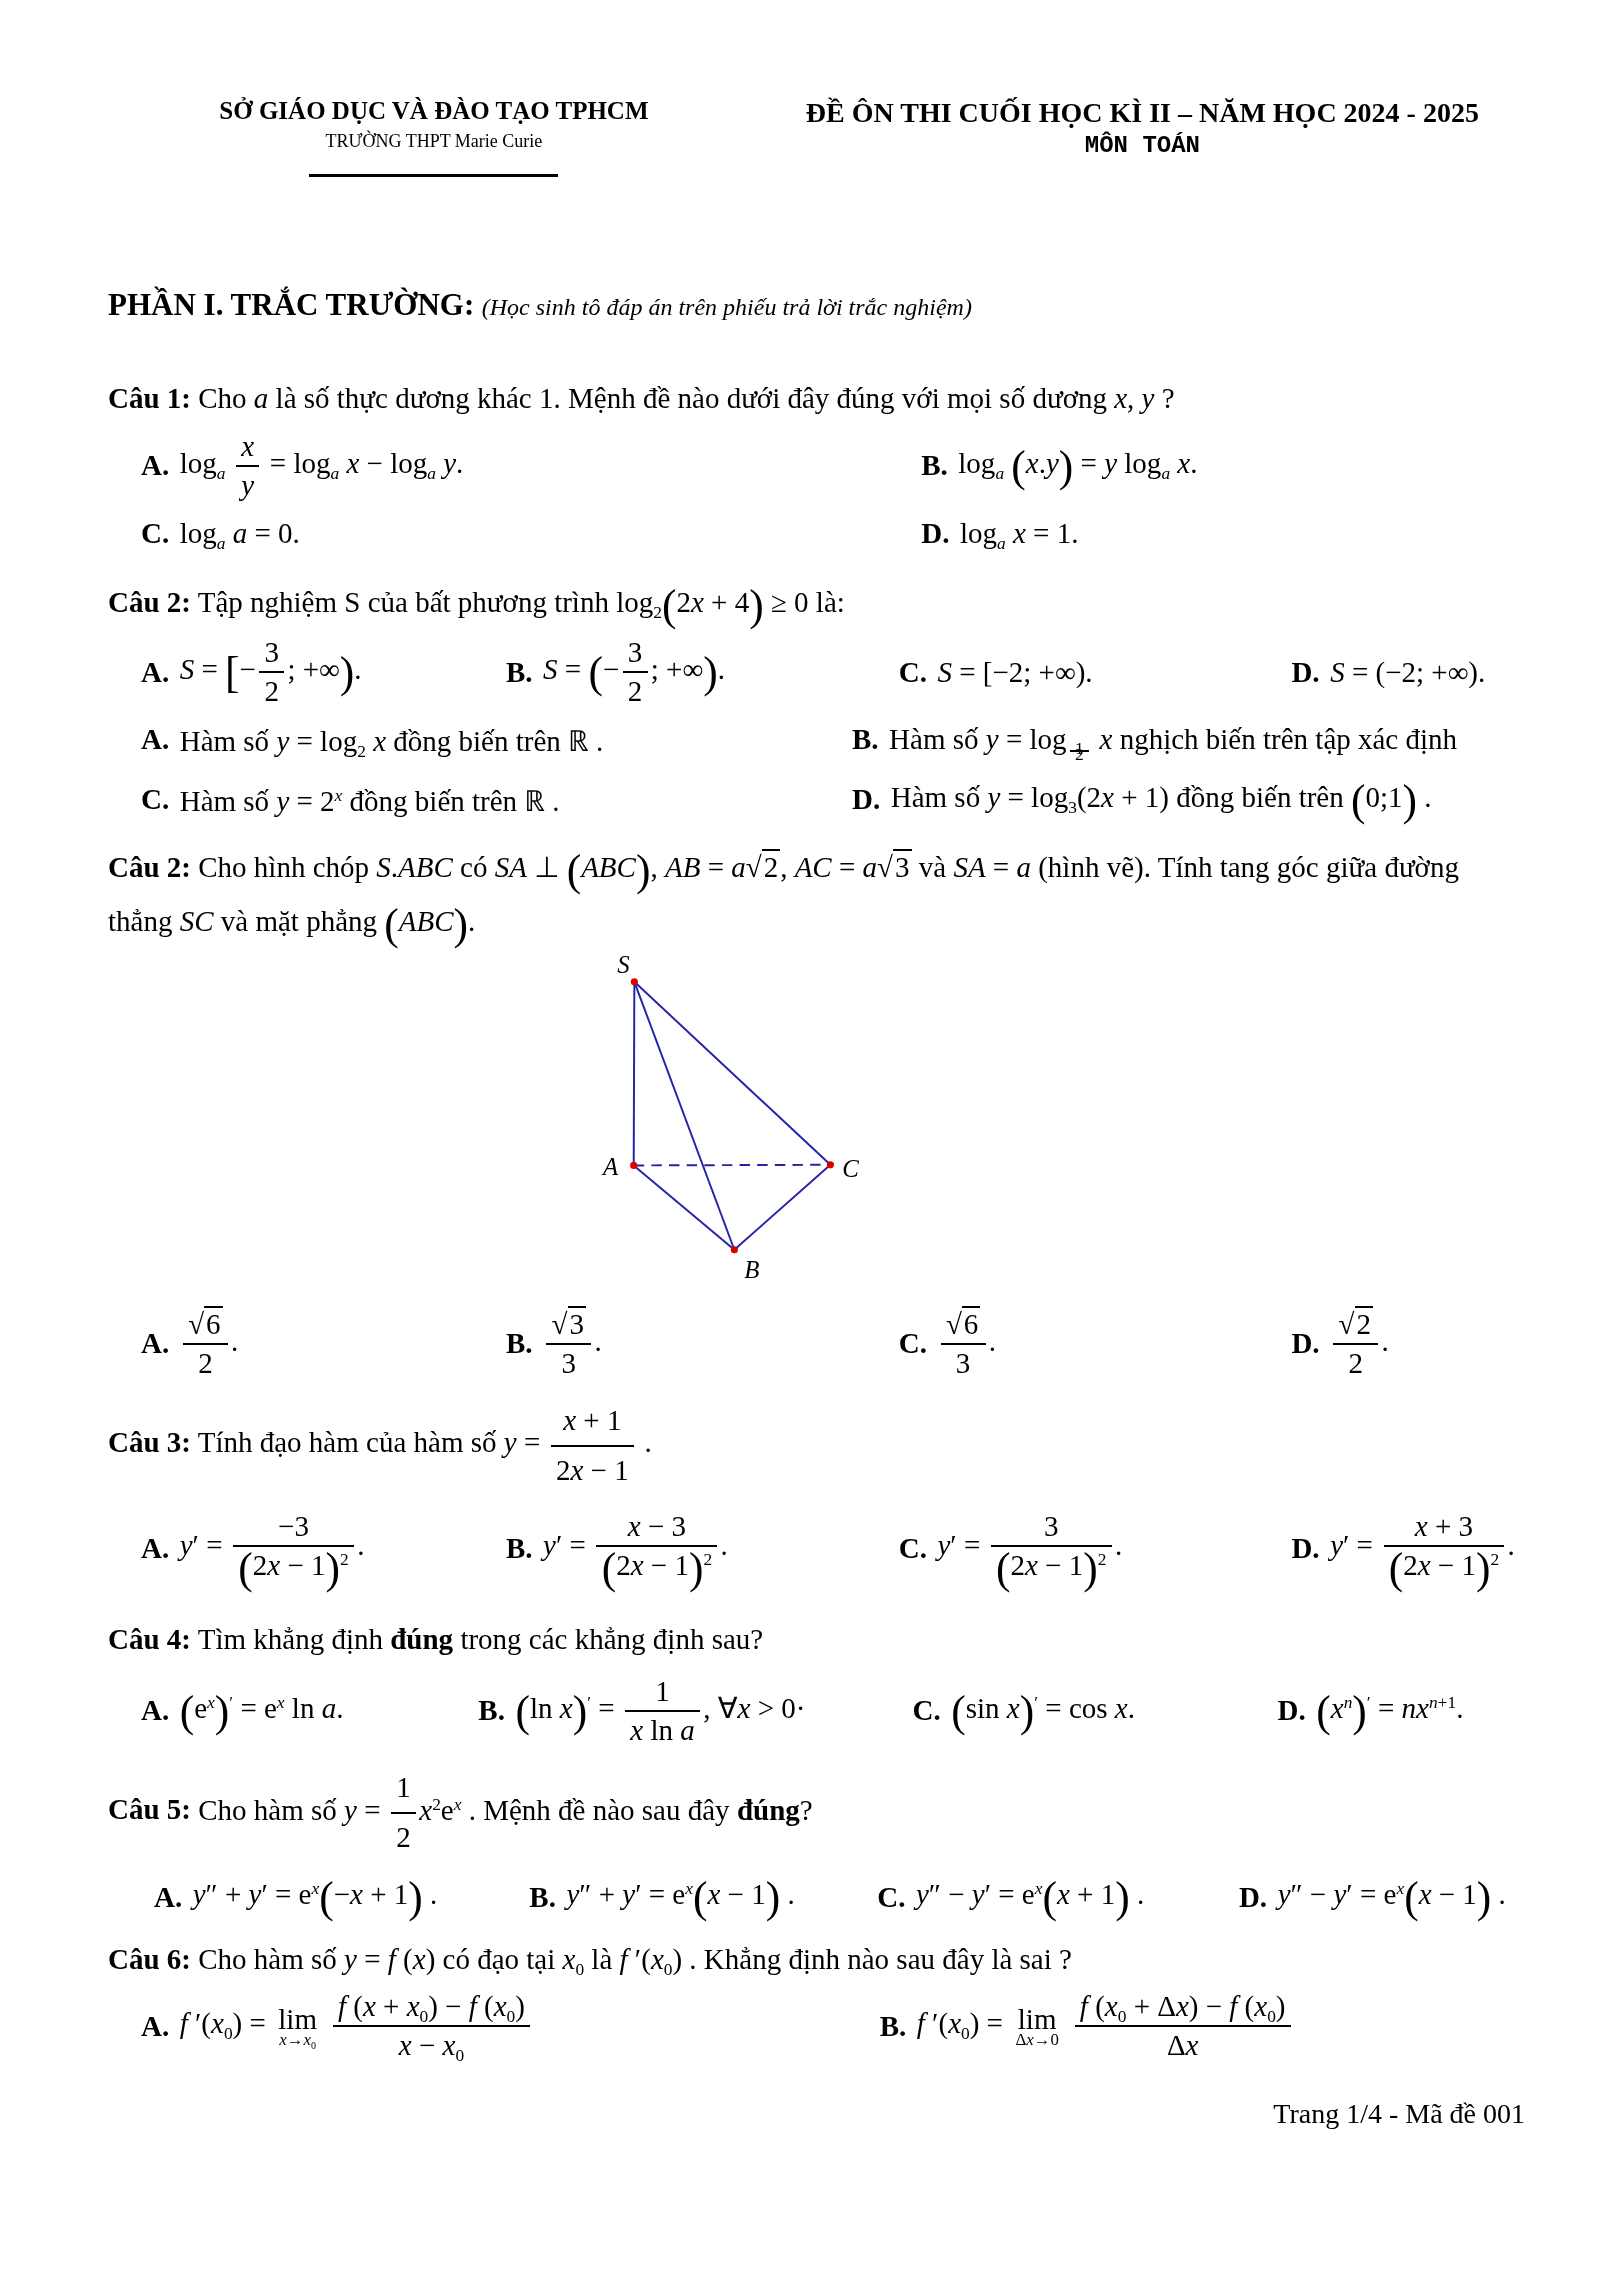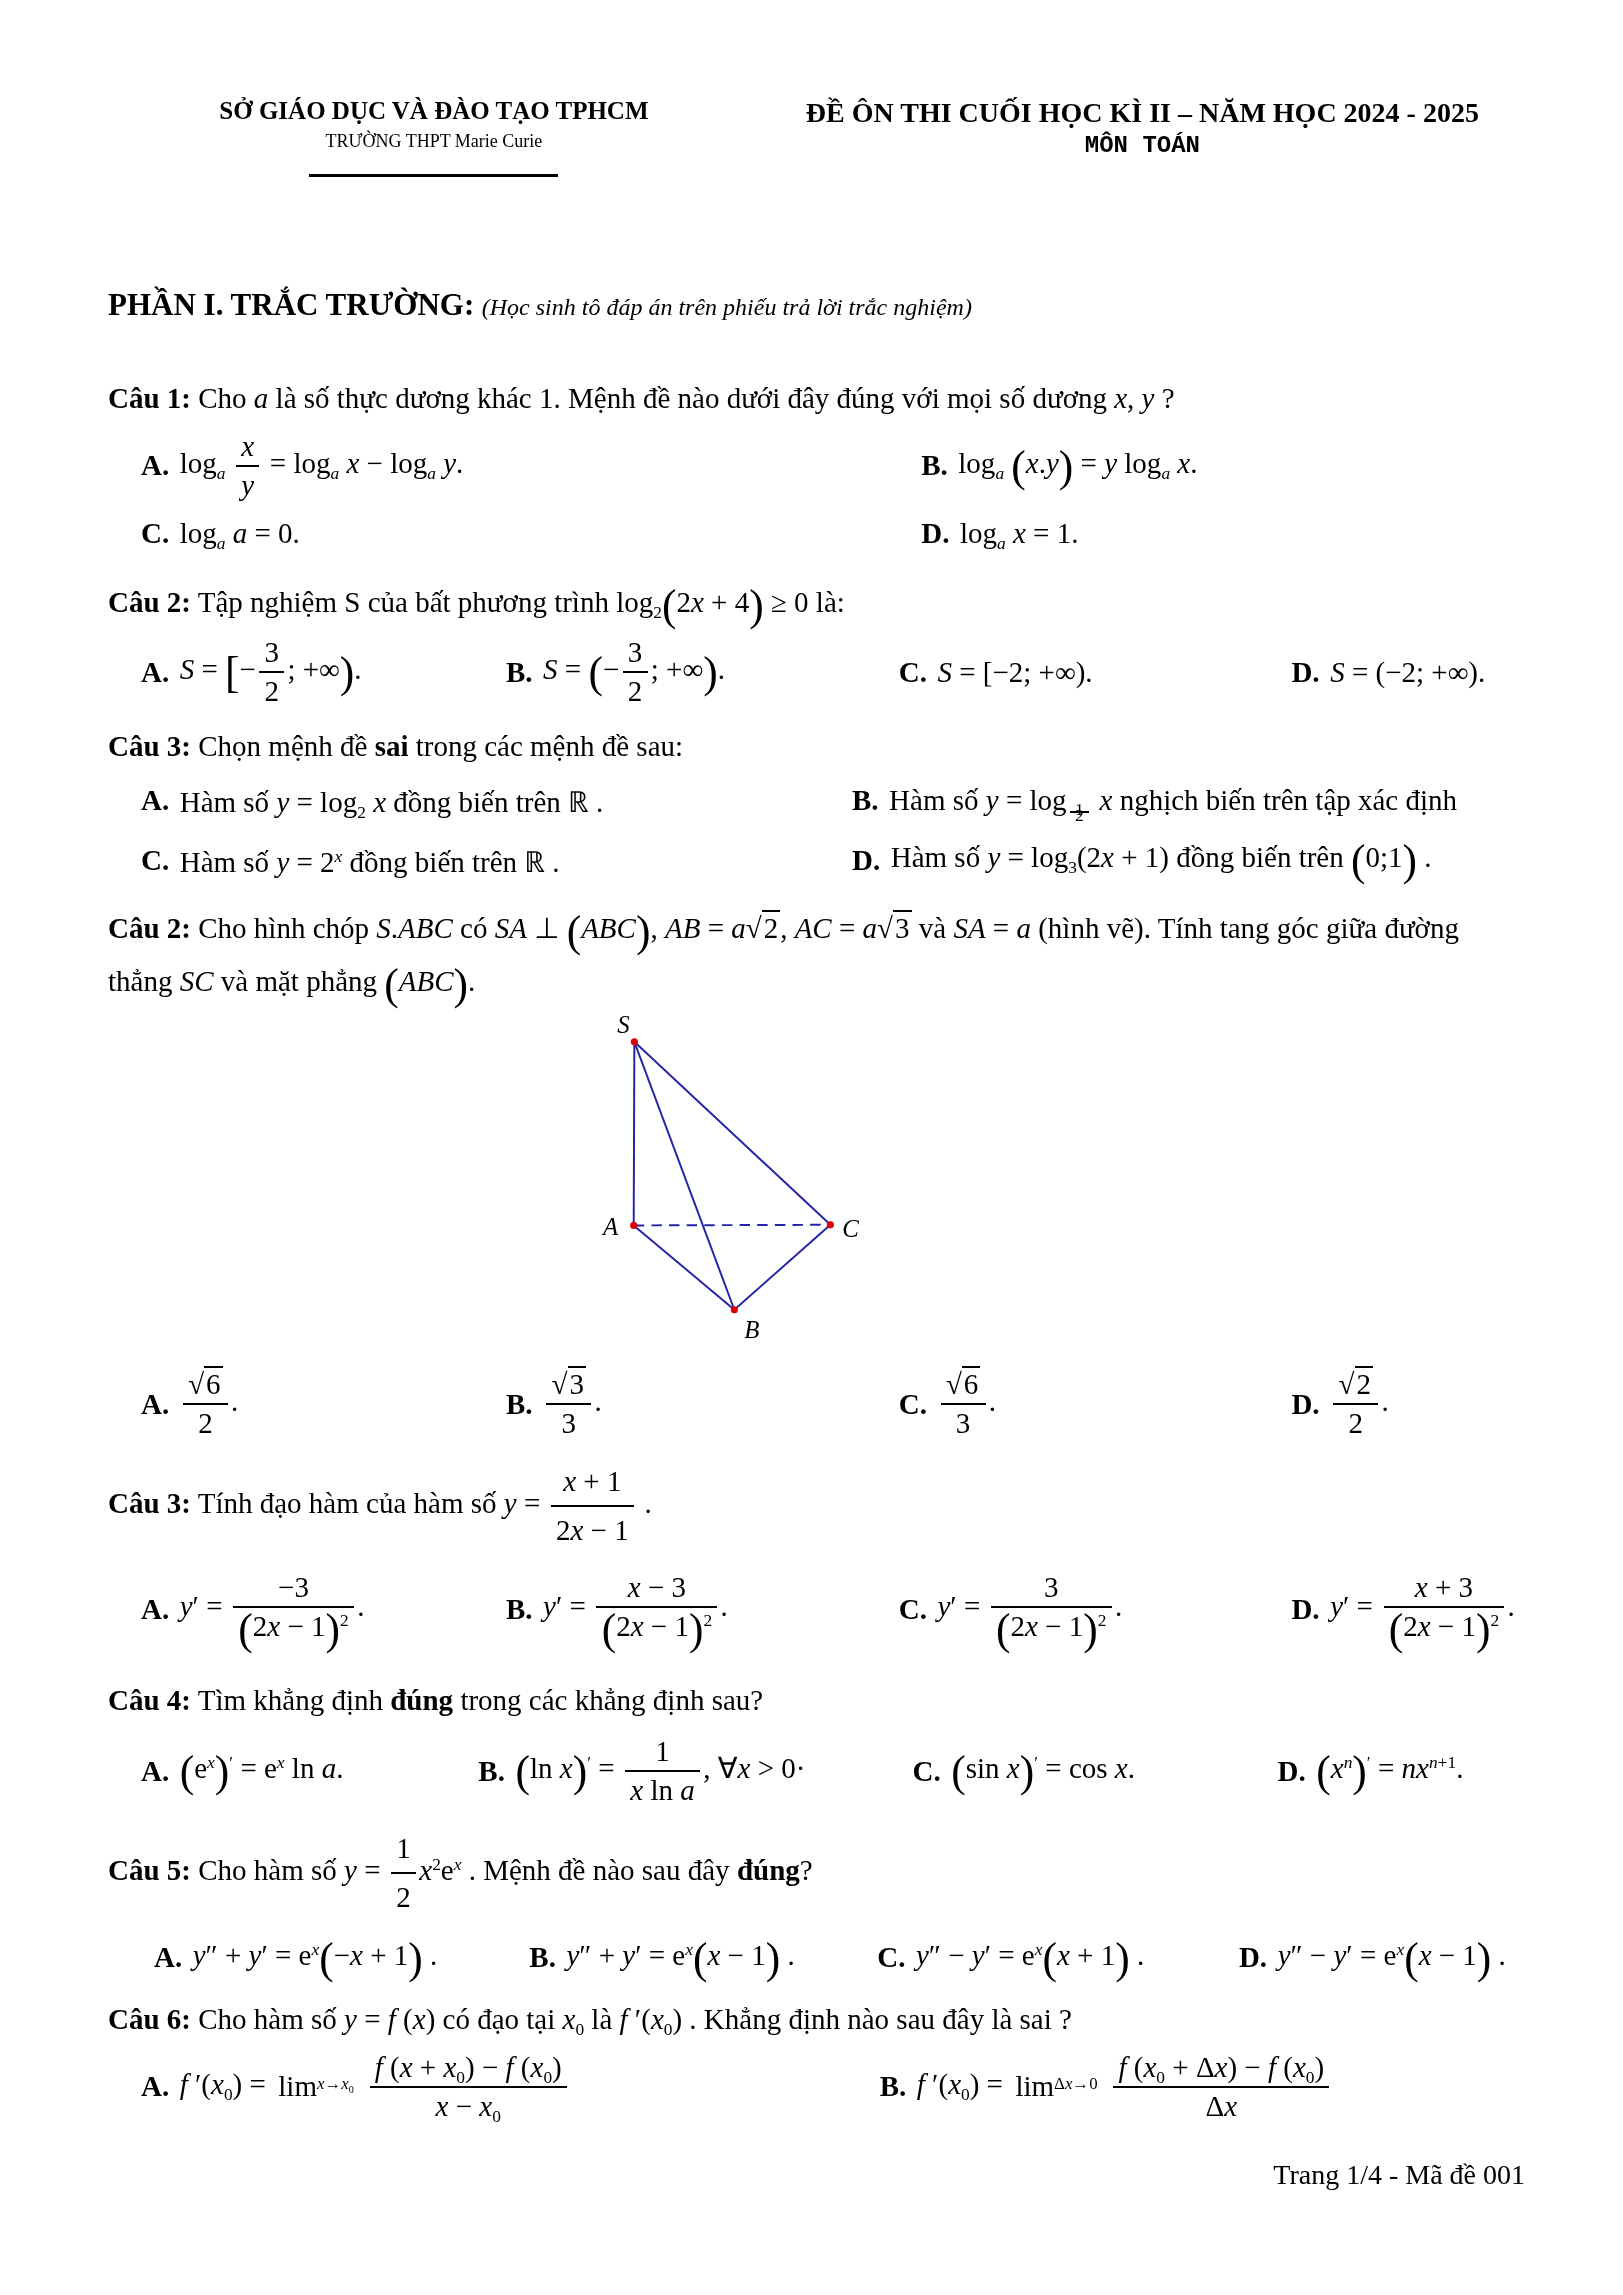--- a/index.html
+++ b/index.html
@@ -36,21 +36,21 @@
   .okey{font-weight:bold;white-space:nowrap;}
   
   .frac{display:inline-flex;flex-direction:column;vertical-align:middle;text-align:center;margin:0 3.3px;}
   .fn{display:block;padding:0 5.2px 2px;}
   .fd{display:block;border-top:2px solid #000;padding:2px 5.2px 0;}
   .sqrt{white-space:nowrap;}
   .sqrt .sa{border-top:2px solid #000;padding:0 2px;}
   .big{font-size:1.5em;font-weight:normal;vertical-align:middle;line-height:0.85;}
   sub{font-size:0.6em;vertical-align:-0.35em;line-height:0;}
   sup{font-size:0.6em;vertical-align:0.55em;line-height:0;}
-  .under{display:inline-flex;flex-direction:row;align-items:center;vertical-align:middle;margin:0 5.2px;}
+  .under{display:inline-flex;flex-direction:column;align-items:center;vertical-align:middle;margin:0 5.2px;}
   .under .ub{font-size:0.58em;margin-top:-5.2px;}
   
   .figwrap{position:relative;height:337px;margin-top:5.2px;}
   .figwrap svg{position:absolute;left:478px;top:0;}
   .fig-label{font-style:italic;font-size:38px;font-family:"Liberation Serif",serif;}
   
   .footer{text-align:right;margin-top:36px;font-size:28px;}
 </style>
 </head>
 <body>
@@ -122,24 +122,20 @@
     <div class="opt">
         <span class="okey">C.</span>
         <span><i>S</i> = [−2; +∞).</span>
       </div>
     <div class="opt">
         <span class="okey">D.</span>
         <span><i>S</i> = (−2; +∞).</span>
       </div>
   </div>
 
-  <div class="q" style="margin-top:17px">
-    <span class="qlabel">Câu 3:</span>
-    <span>Chọn mệnh đề <b>sai</b> trong các mệnh đề sau:</span>
-  </div>
   <div class="opts g2b" style="margin-top:7.9px">
     <div class="opt">
         <span class="okey">A.</span>
         <span>Hàm số <i>y</i> = log<sub>2</sub> <i>x</i> đồng biến trên ℝ .</span>
       </div>
     <div class="opt">
         <span class="okey">B.</span>
         <span>Hàm số <i>y</i> = log<sub><span class="frac">
               <span class="fn">1</span>
               <span class="fd">2</span>

